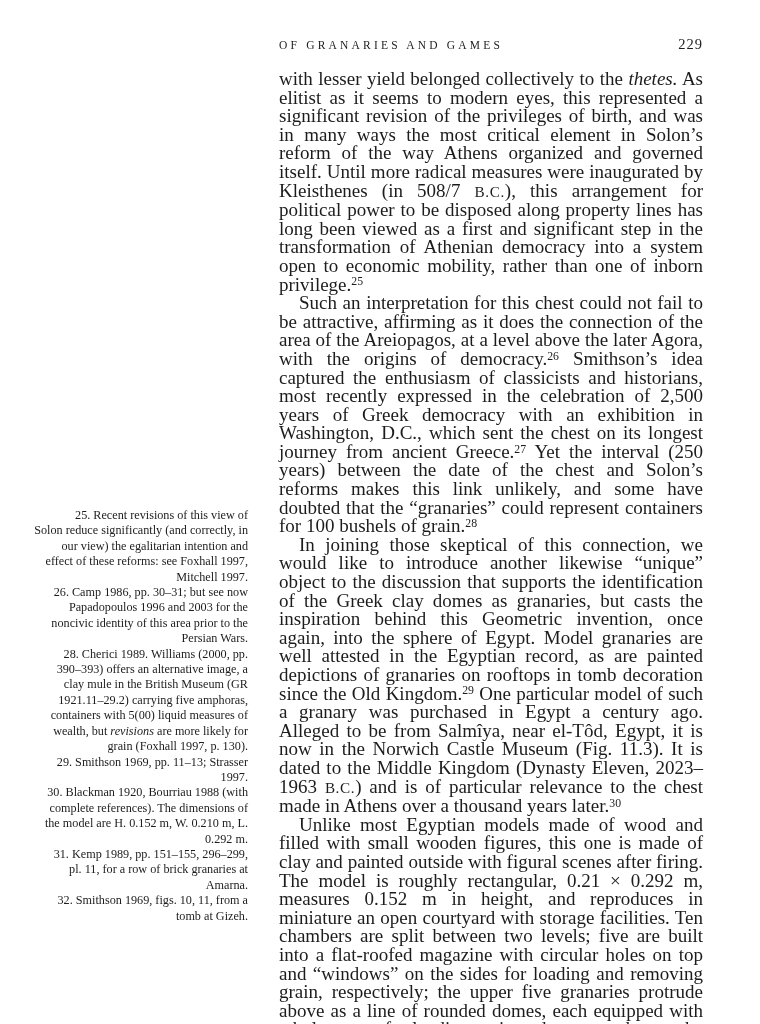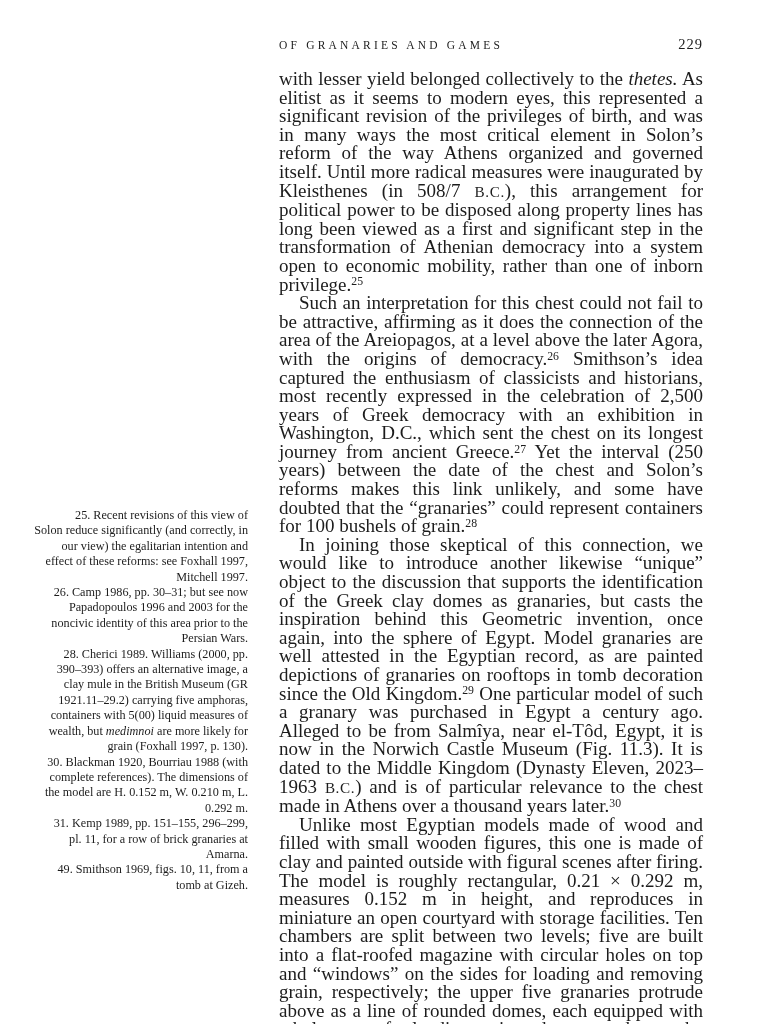--- a/index.html
+++ b/index.html
@@ -41,24 +41,25 @@
 <div class="page">
 
   <header class="header">
     <span class="running-head">OF GRANARIES AND GAMES</span>
     <span class="page-number">229</span>
   </header>
 
   <aside class="margin-notes" id="footnotes-container">
       <p class="footnote">25. Recent revisions of this view of Solon reduce significantly (and correctly, in our view) the egalitarian intention and effect of these reforms: see Foxhall 1997, Mitchell 1997.</p>
       <p class="footnote">26. Camp 1986, pp. 30–31; but see now Papadopoulos 1996 and 2003 for the noncivic identity of this area prior to the Persian Wars.</p>
-      <p class="footnote">28. Cherici 1989. Williams (2000, pp. 390–393) offers an alternative image, a clay mule in the British Museum (GR 1921.11–29.2) carrying five amphoras, containers with 5(00) liquid measures of wealth, but <i>medimnoi</i> are more likely for grain (Foxhall 1997, p. 130).</p>
+      <p class="footnote">28. Cherici 1989. Williams (2000, pp. 390–393) offers an alternative image, a clay mule in the British Museum (GR 1921.11–29.2) carrying five amphoras, containers with 5(00) liquid measures of wealth, but <i>revisions</i> are more likely for grain (Foxhall 1997, p. 130).</p>
+      <p class="footnote">29. Smithson 1969, pp. 11–13; Strasser 1997.</p>
       <p class="footnote">30. Blackman 1920, Bourriau 1988 (with complete references). The dimensions of the model are H. 0.152 m, W. 0.210 m, L. 0.292 m.</p>
       <p class="footnote">31. Kemp 1989, pp. 151–155, 296–299, pl. 11, for a row of brick granaries at Amarna.</p>
-      <p class="footnote">49. Smithson 1969, figs. 10, 11, from a tomb at Gizeh.</p>
+      <p class="footnote">32. Smithson 1969, figs. 10, 11, from a tomb at Gizeh.</p>
     </aside>
 
   <main class="body-column" id="paragraphs-container">
       <p class="para">with lesser yield belonged collectively to the <i>thetes.</i> As elitist as it seems to modern eyes, this represented a significant revision of the privileges of birth, and was in many ways the most critical element in Solon’s reform of the way Athens organized and governed itself. Until more radical measures were inaugurated by Kleisthenes (in 508/7 <span class="sc">B.C.</span>), this arrangement for political power to be disposed along property lines has long been viewed as a first and significant step in the transformation of Athenian democracy into a system open to economic mobility, rather than one of inborn privilege.<sup>25</sup></p>
       <p class="para indent">Such an interpretation for this chest could not fail to be attractive, affirming as it does the connection of the area of the Areiopagos, at a level above the later Agora, with the origins of democracy.<sup>26</sup> Smithson’s idea captured the enthusiasm of classicists and historians, most recently expressed in the celebration of 2,500 years of Greek democracy with an exhibition in Washington, D.C., which sent the chest on its longest journey from ancient Greece.<sup>27</sup> Yet the interval (250 years) between the date of the chest and Solon’s reforms makes this link unlikely, and some have doubted that the “granaries” could represent containers for 100 bushels of grain.<sup>28</sup></p>
       <p class="para indent">In joining those skeptical of this connection, we would like to introduce another likewise “unique” object to the discussion that supports the identification of the Greek clay domes as granaries, but casts the inspiration behind this Geometric invention, once again, into the sphere of Egypt. Model granaries are well attested in the Egyptian record, as are painted depictions of granaries on rooftops in tomb decoration since the Old Kingdom.<sup>29</sup> One particular model of such a granary was purchased in Egypt a century ago. Alleged to be from Salmîya, near el-Tôd, Egypt, it is now in the Norwich Castle Museum (Fig. 11.3). It is dated to the Middle Kingdom (Dynasty Eleven, 2023–1963 <span class="sc">B.C.</span>) and is of particular relevance to the chest made in Athens over a thousand years later.<sup>30</sup></p>
       <p class="para indent">Unlike most Egyptian models made of wood and filled with small wooden figures, this one is made of clay and painted outside with figural scenes after firing. The model is roughly rectangular, 0.21 × 0.292 m, measures 0.152 m in height, and reproduces in miniature an open courtyard with storage facilities. Ten chambers are split between two levels; five are built into a flat-roofed magazine with circular holes on top and “windows” on the sides for loading and removing grain, respectively; the upper five granaries protrude above as a line of rounded domes, each equipped with a hole on top for loading grain and a square door at the base for extracting it. Both types of storage chamber for grain, the dome (ca. 2–3 m in diameter) and the “magazine,” existed in ancient Egypt, although the latter tended to accommodate larger volumes.<sup>31</sup> Like the Agora chest, this model combines domed granaries, made in Egypt since the Old Kingdom as a group sharing a common base,<sup>32</sup> with a larger box shape, here the model of a building. The functional holes make it clear that granaries are represented, an assertion supported by paintings in Egyptian tombs that depict shape and function in two dimensions; the decoration of the model in Norwich Castle, to be discussed below, further supports the argument that chambers for grain are represented.</p>
     </main>
 
 </div>

